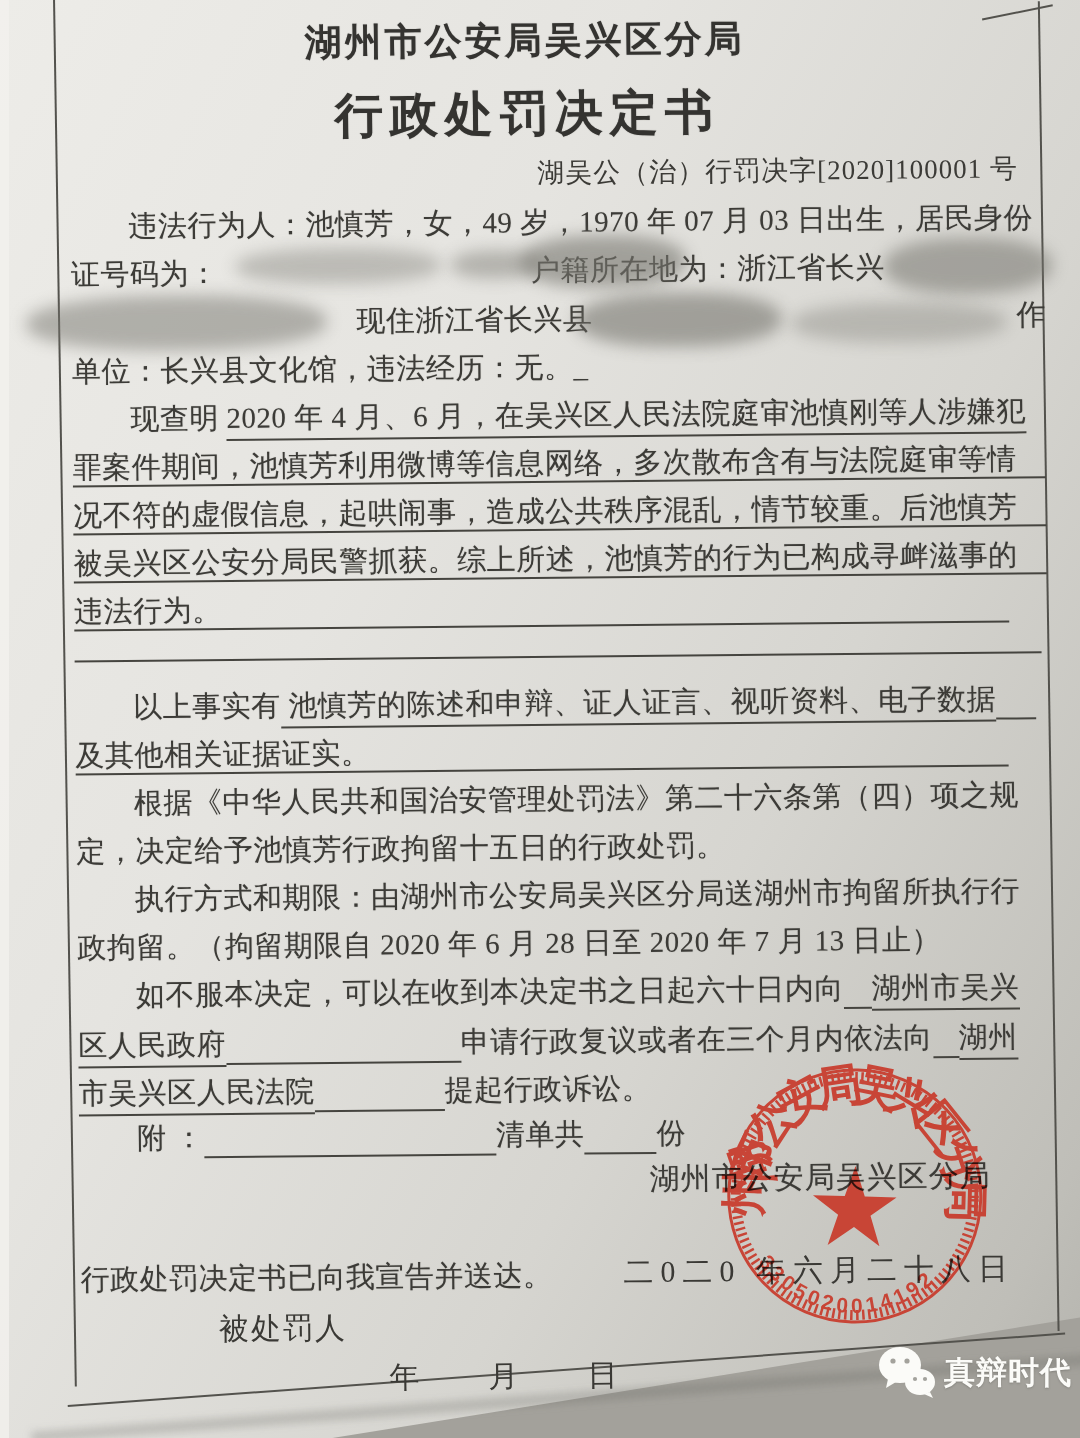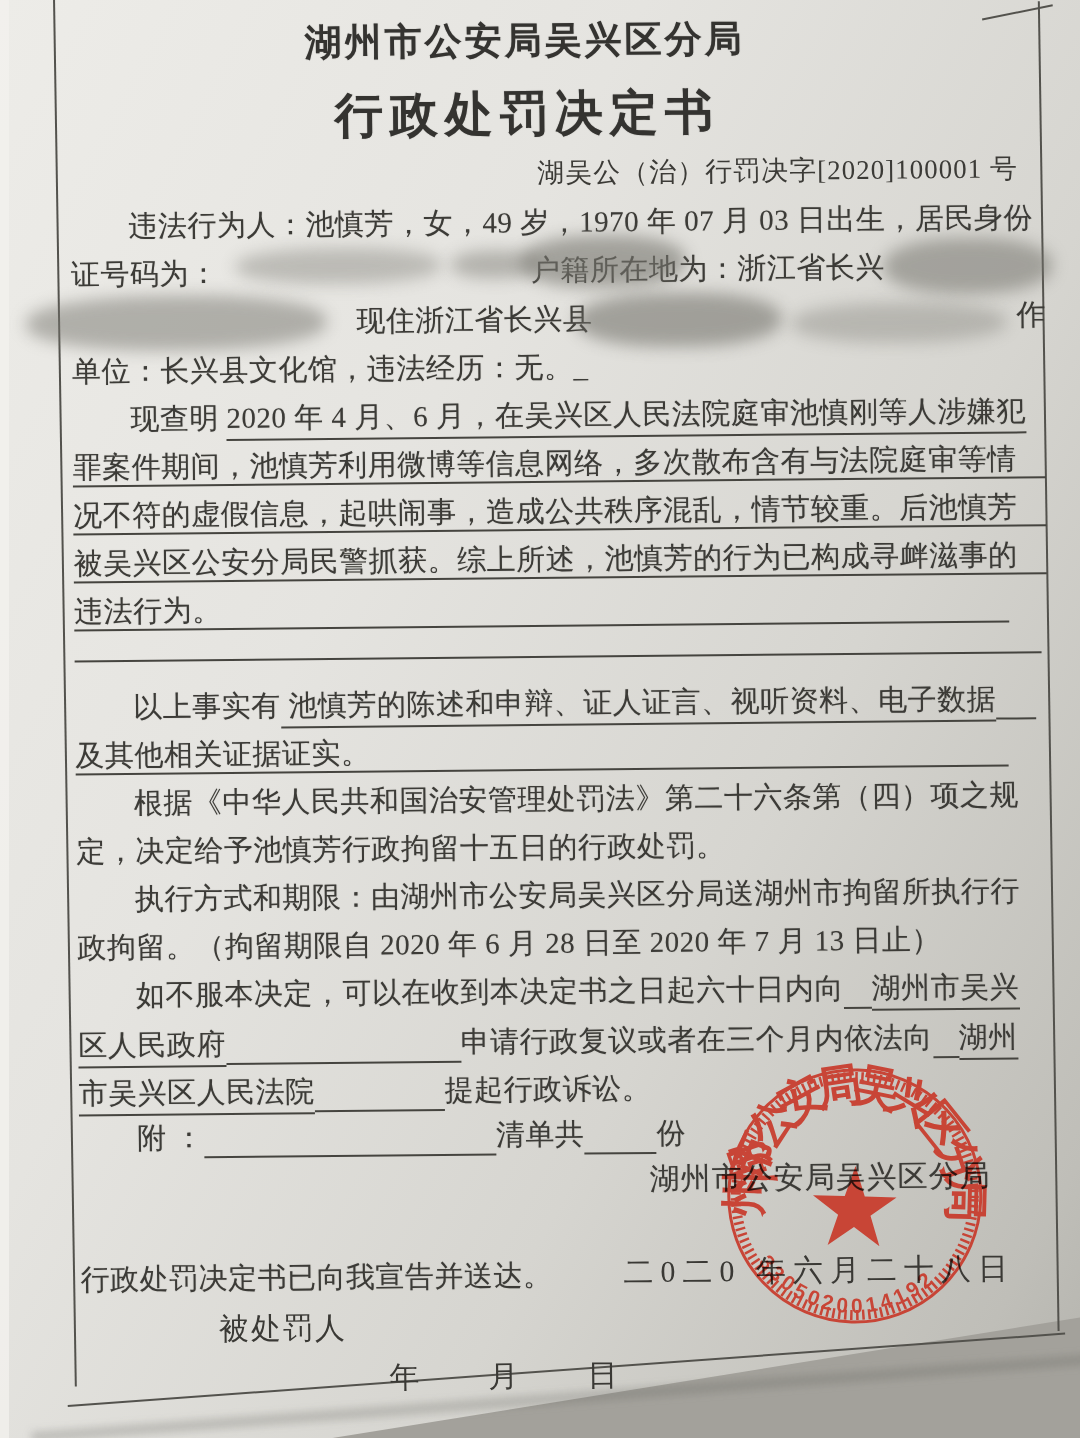--- a/index.html
+++ b/index.html
@@ -185,13 +185,26 @@
         <text transform="translate(89.3,-32.5) rotate(70)">分</text>
         <text transform="translate(95,0) rotate(90)">局</text>
       </g>
       <path id="seal-bottom-arc" d="M -99.2 62 A 117 117 0 0 0 99.2 62" fill="none"></path>
       <text fill="#c8392a" font-size="21" font-weight="700" letter-spacing="4" font-family="Liberation Sans, DejaVu Sans, sans-serif">
         <textPath href="#seal-bottom-arc" startOffset="8">3305020014192</textPath>
       </text>
     </svg>
   </div>
 
+  <div class="watermark">
+    <svg width="58" height="54" viewBox="0 0 58 54">
+      <ellipse cx="22" cy="19" rx="21" ry="18" fill="#fbfbf8"></ellipse>
+      <path d="M10 33 L8 42 L18 36 Z" fill="#fbfbf8"></path>
+      <circle cx="15" cy="15" r="2.6" fill="#a3a29c"></circle>
+      <circle cx="29" cy="15" r="2.6" fill="#a3a29c"></circle>
+      <ellipse cx="42" cy="36" rx="15" ry="13" fill="#fbfbf8"></ellipse>
+      <path d="M52 46 L55 52 L46 48 Z" fill="#fbfbf8"></path>
+      <circle cx="37" cy="33" r="2.1" fill="#a3a29c"></circle>
+      <circle cx="47" cy="33" r="2.1" fill="#a3a29c"></circle>
+    </svg>
+    <span class="watermark-label">真辩时代</span>
+  </div>
 </div>
 
 </body></html>

